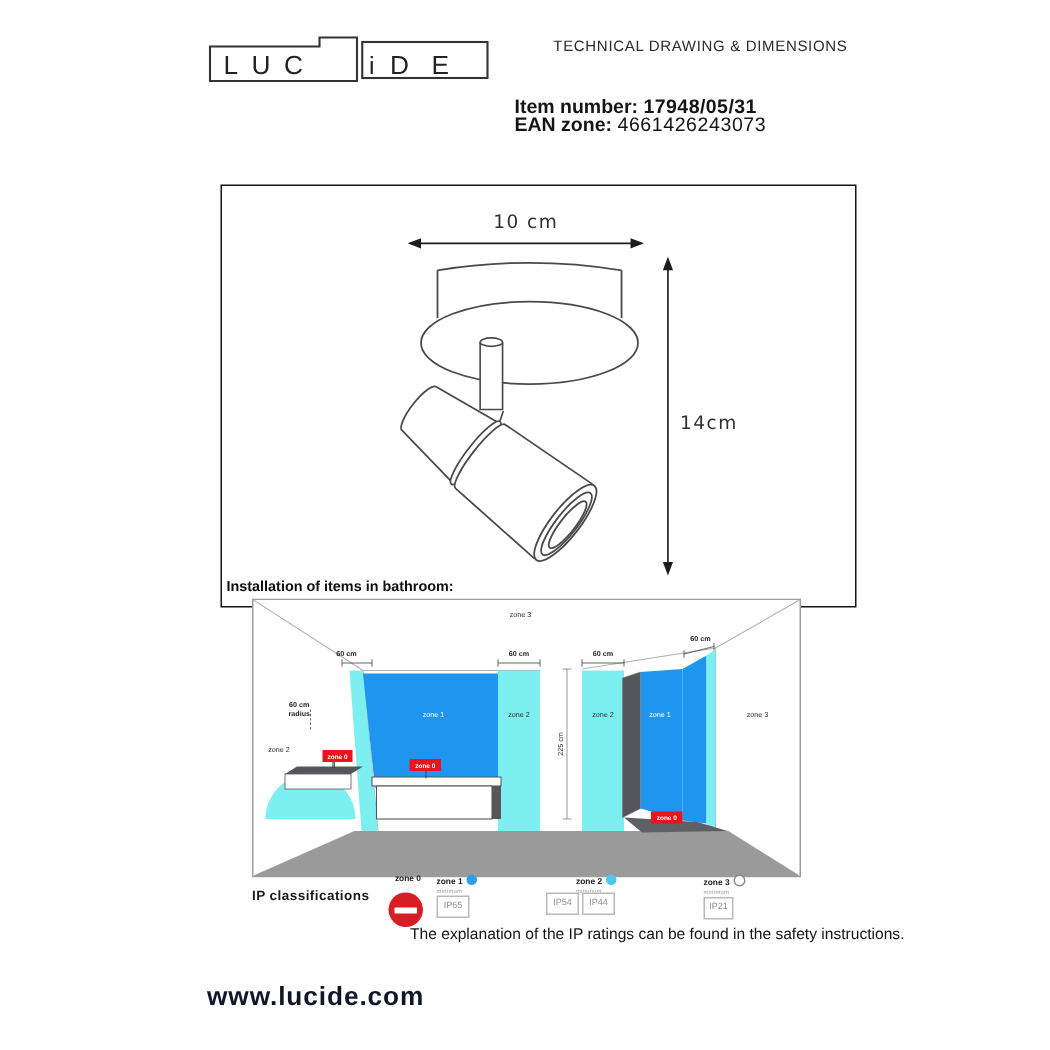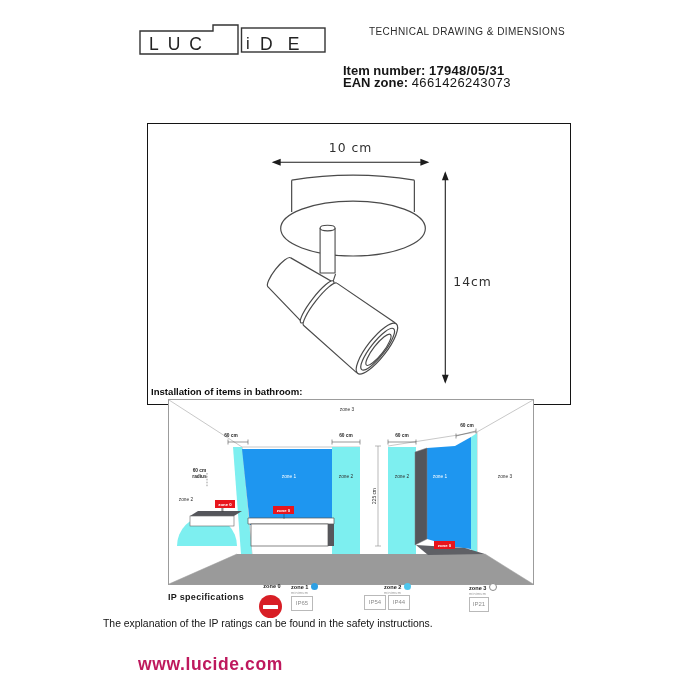--- a/index.html
+++ b/index.html
@@ -25,24 +25,24 @@
   .ip-min{font-size:3.9px;color:#9a9a9a;letter-spacing:.2px;}
   .ip-box{display:inline-block;border:1px solid #b9b9b9;color:#8d8d8d;font-size:6px;
           width:20px;height:13px;line-height:13px;text-align:center;margin-right:2px;background:#fff;}
   .dot{display:inline-block;width:7px;height:7px;border-radius:50%;vertical-align:-1px;margin-left:3px;}
   .dot-z1{background:#2d9fe3;}
   .dot-z2{background:#4ec7ee;}
   .dot-z3{background:#fff;border:1px solid #8a8a8a;width:6px;height:6px;}
   .noentry{position:absolute;left:259px;top:595px;width:23px;height:23px;border-radius:50%;
            background:#d81e25;}
   .noentry .bar{position:absolute;left:4px;top:10px;width:15px;height:3.6px;background:#fff;border-radius:.5px;}
-  .ip-note{left:103px;top:618px;width:500px;text-align:left;font-size:10.4px;color:#141414;}
+  .ip-note{left:103px;top:618px;width:500px;text-align:right;font-size:10.4px;color:#141414;}
   
   .footer-1{left:132px;top:641px;font-size:12.6px;font-weight:bold;color:#0d0d0d;}
-  .footer-2{left:138px;top:654px;font-size:17.5px;font-weight:bold;letter-spacing:.6px;color:#be185d;}
+  .footer-2{left:138px;top:654px;font-size:17.5px;font-weight:bold;letter-spacing:.6px;color:#0f172a;}
   svg text{font-family:"Liberation Sans",sans-serif;}
   .dimtext{font-family:"DejaVu Sans",sans-serif;fill:#2f2f2f;font-size:12.4px;letter-spacing:1px;}
   .ztext{font-size:4.8px;fill:#2e2e2e;}
   .zwhite{fill:#ffffff;}
   .zbadge{font-size:4.3px;fill:#fff;font-weight:bold;}
   .dimsmall{font-size:4.8px;fill:#1f1f1f;font-weight:bold;}
 </style>
 </head>
 <body>
 
@@ -191,21 +191,21 @@
         <rect x="47" y="101" width="20" height="8" fill="#e8151c"></rect>
         <text x="57" y="106.8" text-anchor="middle" class="zbadge">zone 0</text>
         <rect x="105" y="107" width="21" height="8" fill="#e8151c"></rect>
         <text x="115.5" y="112.8" text-anchor="middle" class="zbadge">zone 0</text>
         <rect x="266" y="142" width="21" height="8" fill="#e8151c"></rect>
         <text x="276.5" y="147.8" text-anchor="middle" class="zbadge">zone 0</text>
       </g>
     </svg>
   </div>
 
-  <div class="abs ip-title">IP specifications</div>
+  <div class="abs ip-title">IP classifications</div>
 
   <div class="ip-group" style="left:252px;top:583px;width:40px;text-align:center;">
     <span class="ip-zone-label">zone 0</span>
   </div>
   <div class="noentry">
       <div class="bar"></div>
     </div>
 
   <div class="ip-group" style="left:291px;top:583px;">
     <span class="ip-zone-label">zone 1</span><span class="dot dot-z1"></span>

